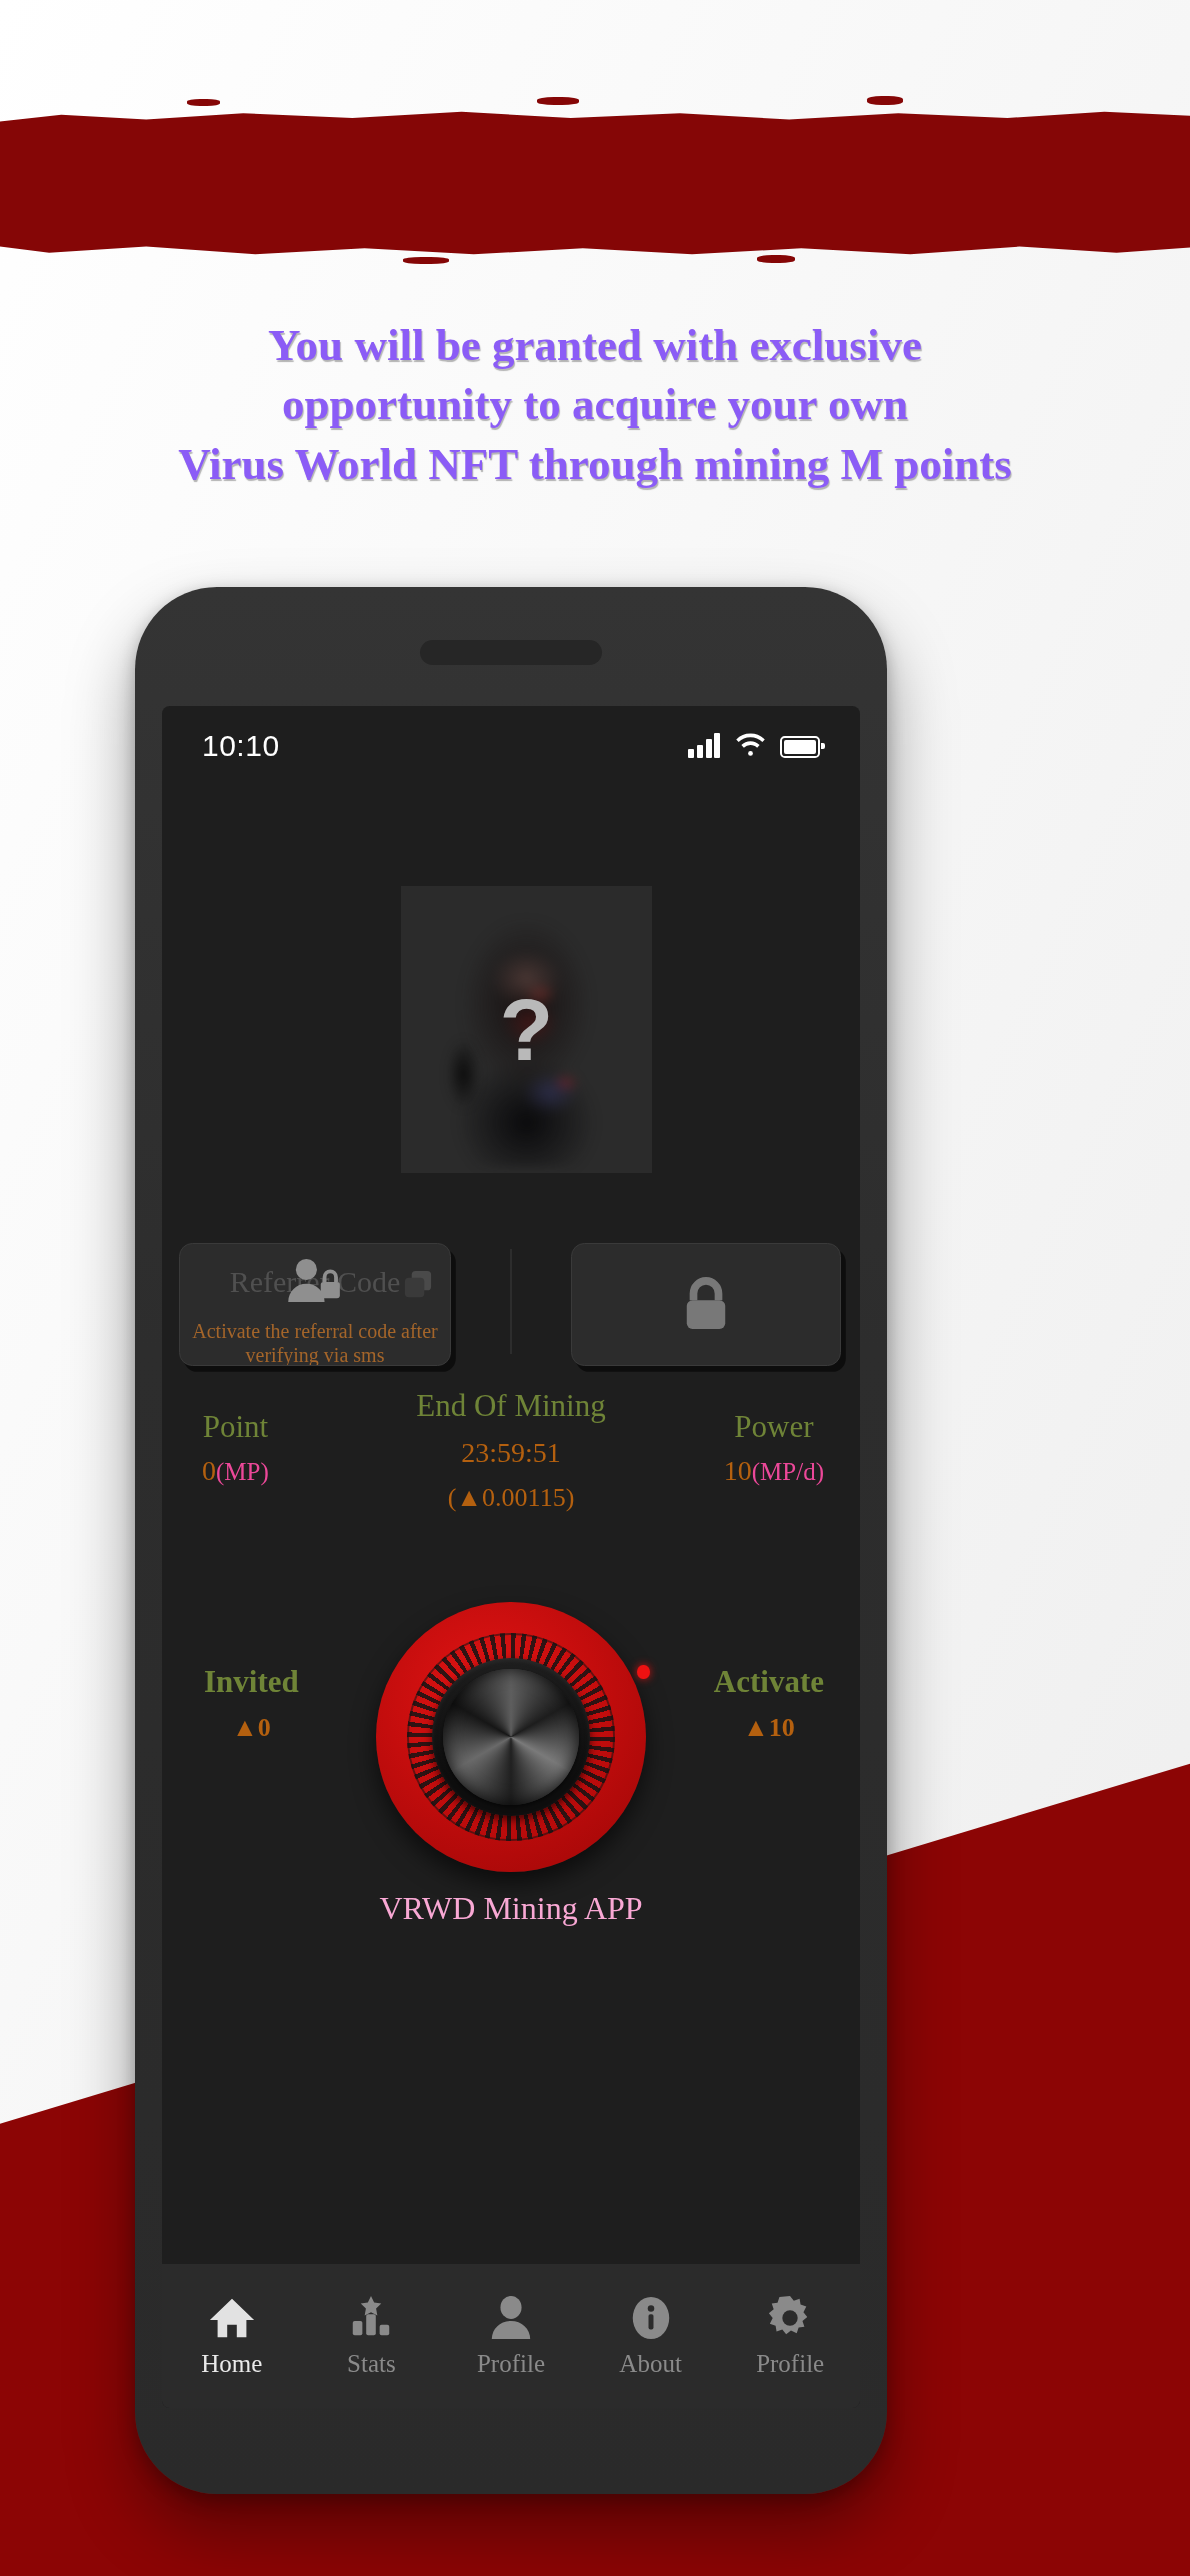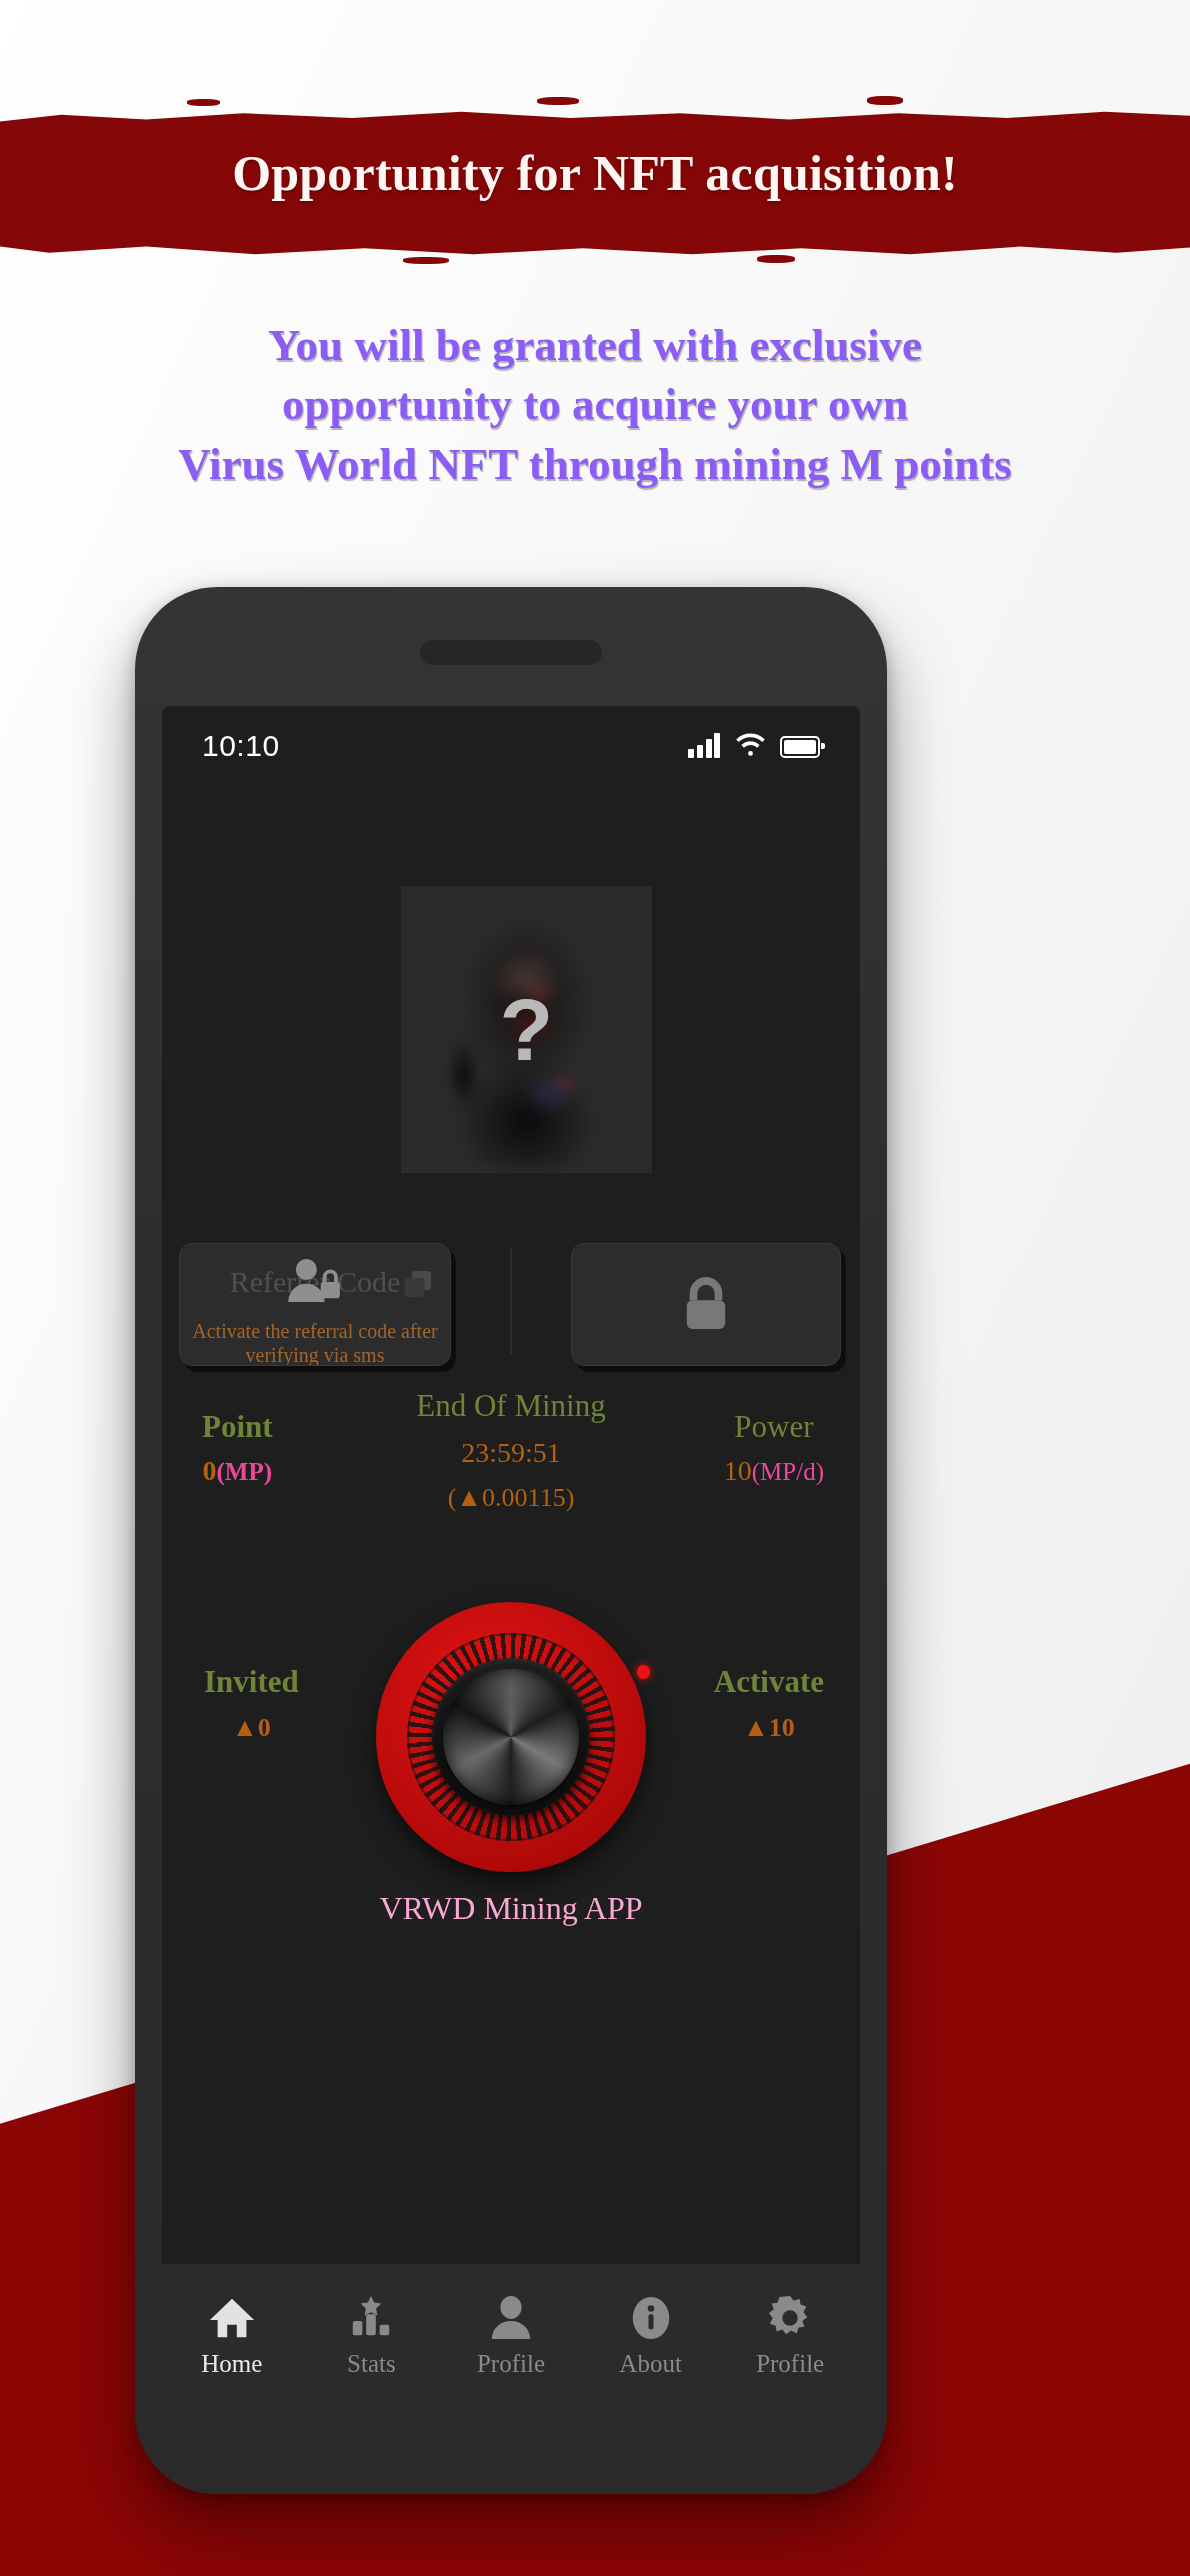--- a/index.html
+++ b/index.html
@@ -126,21 +126,21 @@
     color:#a4652a;font-size:20px;line-height:1.22;font-family:"Liberation Serif", serif;
   }
   .lock-icon-wrap{position:absolute;left:0;right:0;top:0;bottom:0;display:flex;align-items:center;justify-content:center;}
 
   
   .stats{position:absolute;left:0;right:0;top:682px;height:163px;}
   .stat{position:absolute;text-align:center;}
   .stat-title{color:#6f8437;font-size:31px;font-family:"Liberation Serif", serif;}
   .stat-val{color:#b4600f;font-size:28px;font-family:"Liberation Serif", serif;margin-top:9.6px;}
   .stat-unit{color:#ec4899;font-size:25px;}
-  .stat-point{left:40px;top:21px;font-weight:bold;}
+  .stat-point{left:40px;top:21px;}
   .stat-power{right:36px;top:21px;}
   .stat-center{left:50%;transform:translateX(-50%);top:0;}
   .stat-center .stat-val{margin-top:13.4px;font-size:28px;}
   .stat-sub{color:#b4600f;font-size:26px;margin-top:13.4px;font-family:"Liberation Serif", serif;}
 
   
   .side-label{position:absolute;text-align:center;font-weight:bold;}
   .side-label .sl-title{color:#6f8437;font-size:31px;font-family:"Liberation Serif", serif;}
   .side-label .sl-val{color:#b4600f;font-size:26px;margin-top:13.4px;font-family:"Liberation Serif", serif;}
   .side-invited{left:42px;top:958px;}
@@ -188,21 +188,20 @@
 
   <div class="bg-white"></div>
   <div class="bg-red-wedge"></div>
 
   <div class="banner"></div>
   <div class="banner-speck" style="left:187px;top:99px;width:33px;height:6.7px;"></div>
   <div class="banner-speck" style="left:537px;top:97px;width:42px;height:7.7px;"></div>
   <div class="banner-speck" style="left:867px;top:96px;width:36px;height:8.6px;"></div>
   <div class="banner-speck" style="left:403px;top:257px;width:46px;height:6.7px;"></div>
   <div class="banner-speck" style="left:757px;top:255px;width:38px;height:7.7px;"></div>
-  <div class="banner-title">Opportunity for NFT acquisition!</div>
 
   <div class="subtitle">
     <div>You will be granted with exclusive</div>
     <div>opportunity to acquire your own</div>
     <div>Virus World NFT through mining M points</div>
   </div>
 
   <div class="phone">
     <div class="phone-speaker"></div>
 

